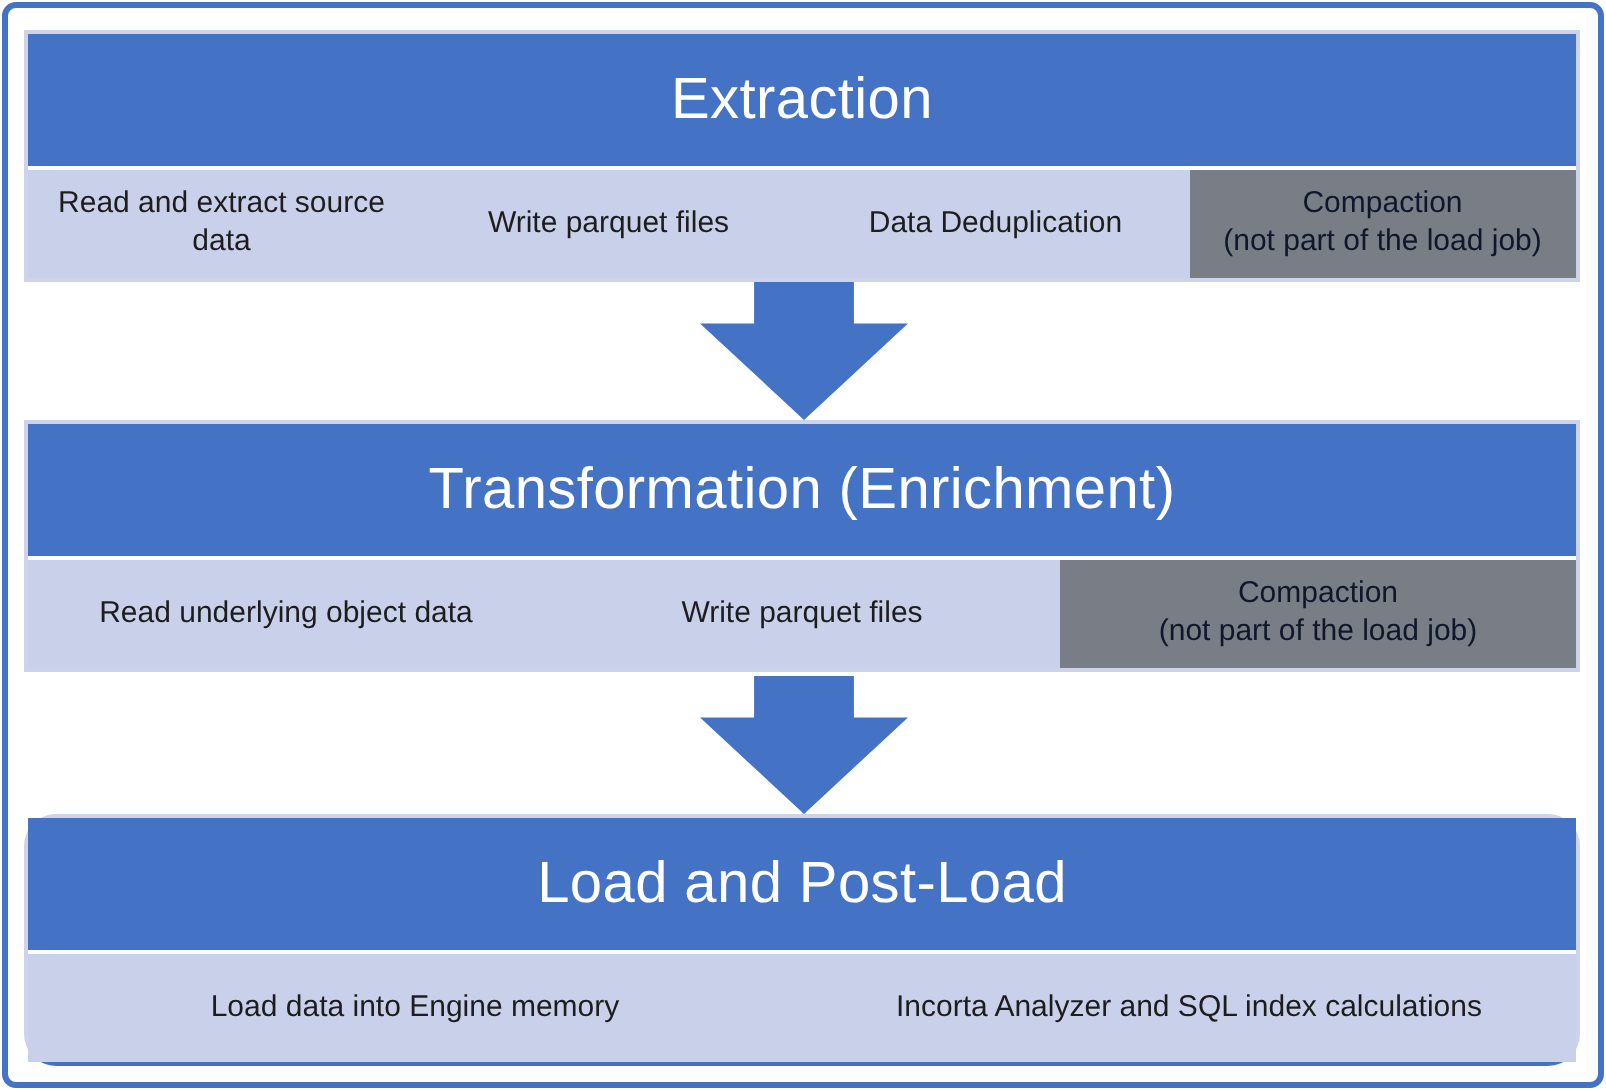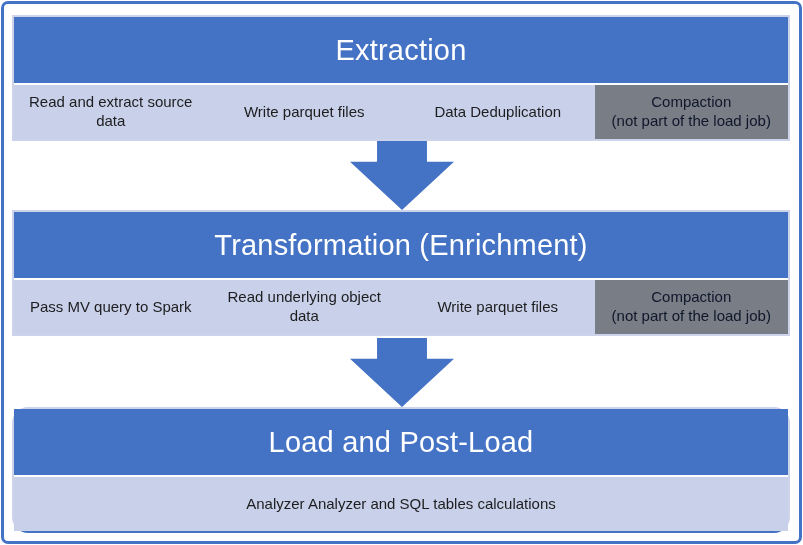--- a/index.html
+++ b/index.html
@@ -90,28 +90,28 @@
     <div class="stage-cell gray">Compaction
 (not part of the load job)</div>
   </div>
 </div>
 
 <div class="down-arrow" id="arrow-1"></div>
 
 <div class="stage-table" id="table-2">
   <div class="stage-header">Transformation (Enrichment)</div>
   <div class="stage-row">
-    <div class="stage-cell">Pass MV query to Spark</div>
     <div class="stage-cell">Read underlying object data</div>
     <div class="stage-cell">Write parquet files</div>
     <div class="stage-cell gray">Compaction
 (not part of the load job)</div>
   </div>
 </div>
 
 <div class="down-arrow" id="arrow-2"></div>
 
 <div class="stage-table bottom-accent" id="table-3">
   <div class="stage-header">Load and Post-Load</div>
   <div class="stage-row">
-    <div class="stage-cell">Analyzer Analyzer and SQL tables calculations</div>
+    <div class="stage-cell">Load data into Engine memory</div>
+    <div class="stage-cell">Incorta Analyzer and SQL index calculations</div>
   </div>
 </div>
 
 </body></html>

